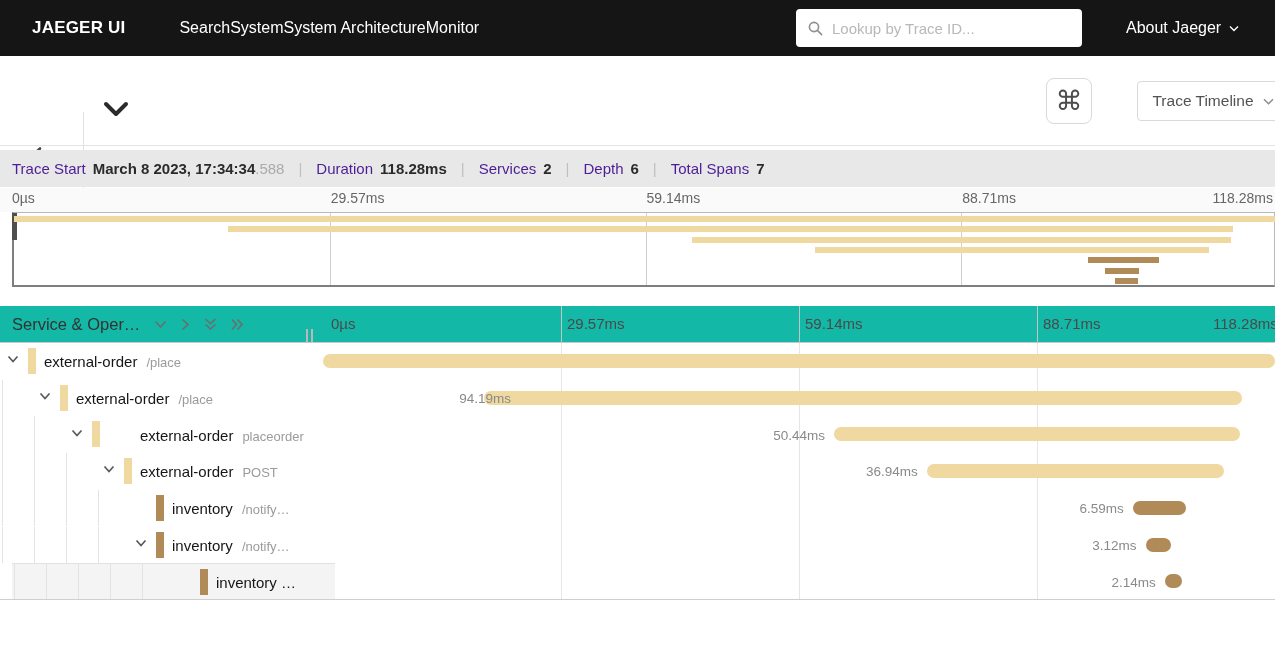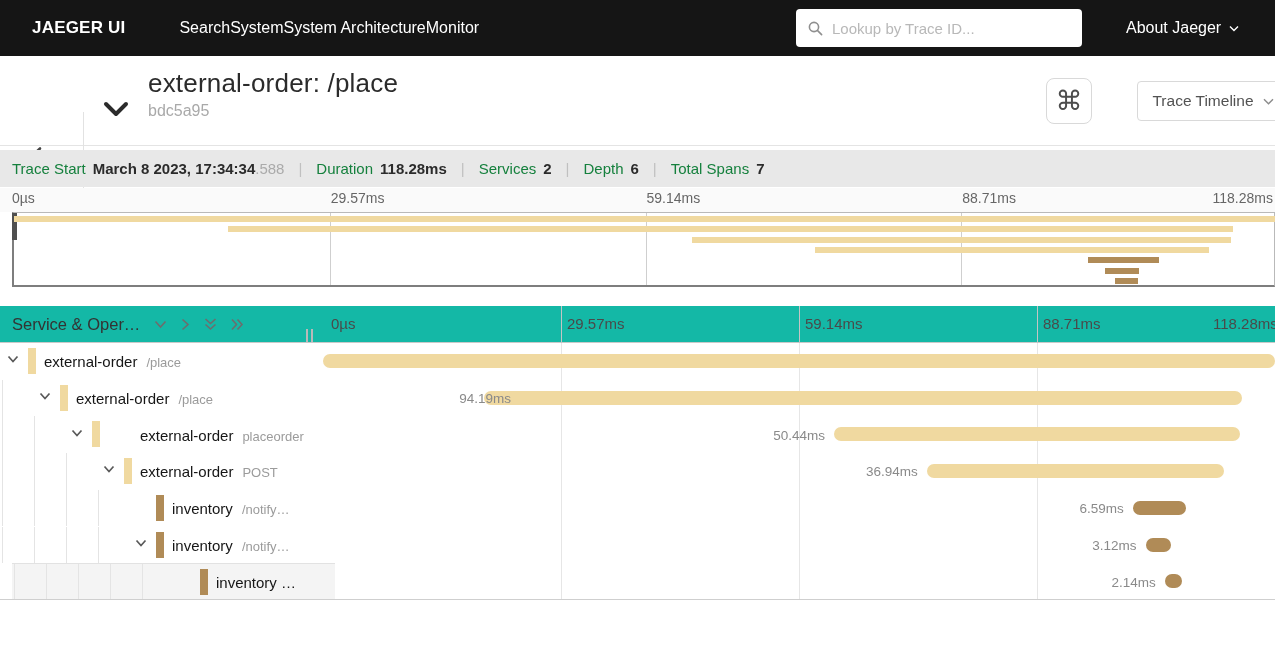--- a/index.html
+++ b/index.html
@@ -28,21 +28,21 @@
   #trace-id { font-size:16px; color:#a9a9a9; margin-top:3px; }
   #find-wrap { position:absolute; left:516px; top:25px; width:514px; height:40px; border:1px solid #d9d9d9; border-radius:4px; display:flex; background:#fff; }
   #find-input { flex:1 1 auto; border:none; outline:none; padding:0 12px; font-size:15px; color:#444; border-radius:4px 0 0 4px; font-family:inherit; }
   #find-input::placeholder { color:#c8c8c8; }
   #find-btns { flex:0 0 148px; background:#f7f7f7; border-left:1px solid #ececec; border-radius:0 4px 4px 0; display:flex; align-items:center; justify-content:space-evenly; }
   #cmd-btn { position:absolute; left:1046px; top:22px; width:46px; height:46px; border:1px solid #d9d9d9; border-radius:8px; background:#fff; display:flex; align-items:center; justify-content:center; font-size:27px; color:#4d4d4d; cursor:pointer; line-height:1; }
   #view-btn { position:absolute; left:1110px; top:25px; width:152px; height:40px; border:1px solid #d9d9d9; border-radius:4px; background:#fff; display:flex; align-items:center; justify-content:center; gap:9px; font-size:15.5px; color:#525252; cursor:pointer;margin-left:27px; }
 
   
   #summary { position:absolute; left:0; top:150px; width:1275px; height:37px; background:#e8e8e8; display:flex; align-items:center; padding-left:12px; font-size:15px; }
-  .sum-label { color:#15803d; margin-right:7px; }
+  .sum-label { color:#4c1d95; margin-right:7px; }
   .sum-value { color:#2b2b2b; font-weight:bold; }
   .sum-suffix { color:#aaa; font-weight:normal; }
   .sum-sep { color:#c0c0c0; margin:0 14px; }
 
   
   #mini-axis { position:absolute; left:0; top:188px; width:1275px; height:24px; background:#fafafa; }
   .mini-axis-label { position:absolute; top:2px; font-size:14px; color:#666; white-space:nowrap; }
   #minimap { position:absolute; left:12px; top:212px; width:1263px; height:75px; background:#fff; border:1px solid #b9b9b9; border-left:2px solid #7e7e7e; border-bottom:2px solid #7e7e7e; }
   .mini-grid { position:absolute; top:0; width:1px; height:100%; background:#cfcfcf; }
   .mini-bar { position:absolute; height:6px; }
@@ -108,24 +108,20 @@
     <div id="back-btn">
       <svg width="32" height="30" viewBox="0 0 32 30">
           <path d="M27 15 H6 M14 6.5 L5 15 L14 23.5" fill="none" stroke="#444" stroke-width="2.6" stroke-linecap="round" stroke-linejoin="round"></path>
         </svg>
     </div>
     <div id="hdr-divider"></div>
     <div id="collapse-toggle">
       <svg width="36" height="36" viewBox="0 0 36 36">
           <path d="M8 14 L18 24 L28 14" fill="none" stroke="#2b2b2b" stroke-width="4" stroke-linecap="round" stroke-linejoin="round"></path>
         </svg>
-    </div>
-    <div id="title-block">
-      <div id="trace-title">external-order: /place</div>
-      <div id="trace-id">bdc5a95</div>
     </div>
     <div id="cmd-btn">
       <span>⌘</span>
     </div>
     <div id="view-btn">
       <span>Trace Timeline</span>
       <svg width="11" height="7" viewBox="0 0 11 7">
           <path d="M1 1.2 L5.5 5.8 L10 1.2" fill="none" stroke="#8c8c8c" stroke-width="1.4"></path>
         </svg>
     </div>

